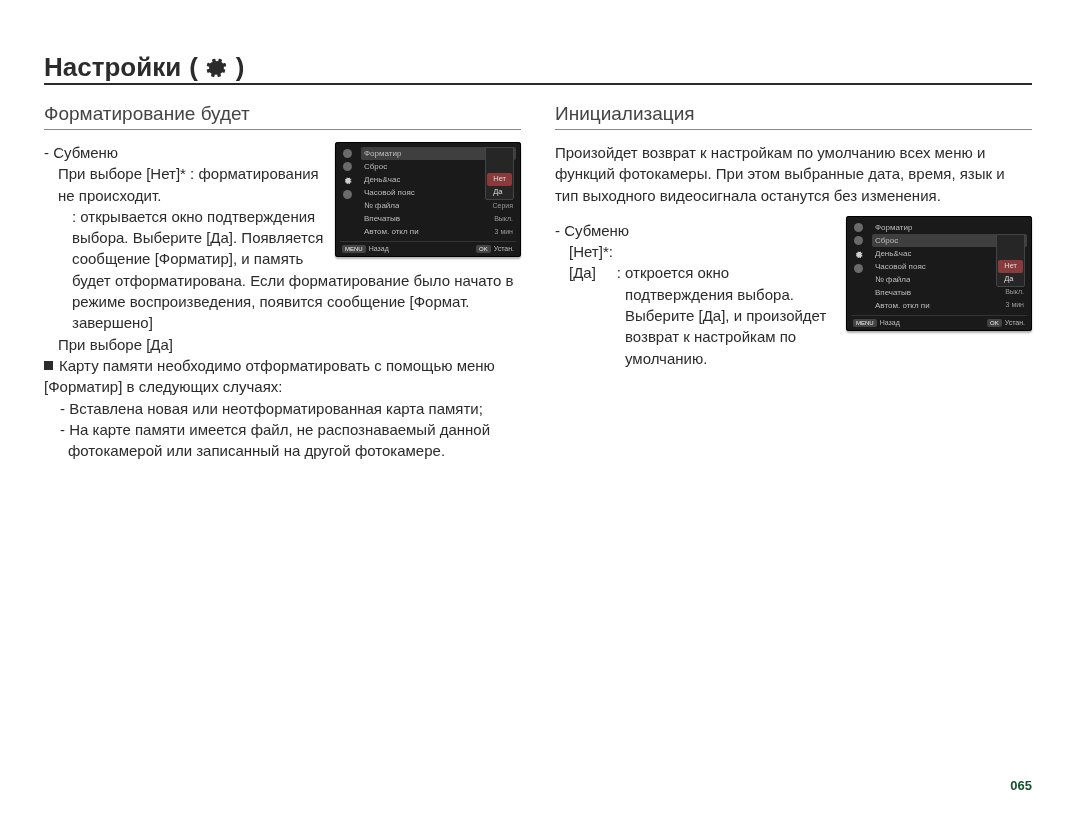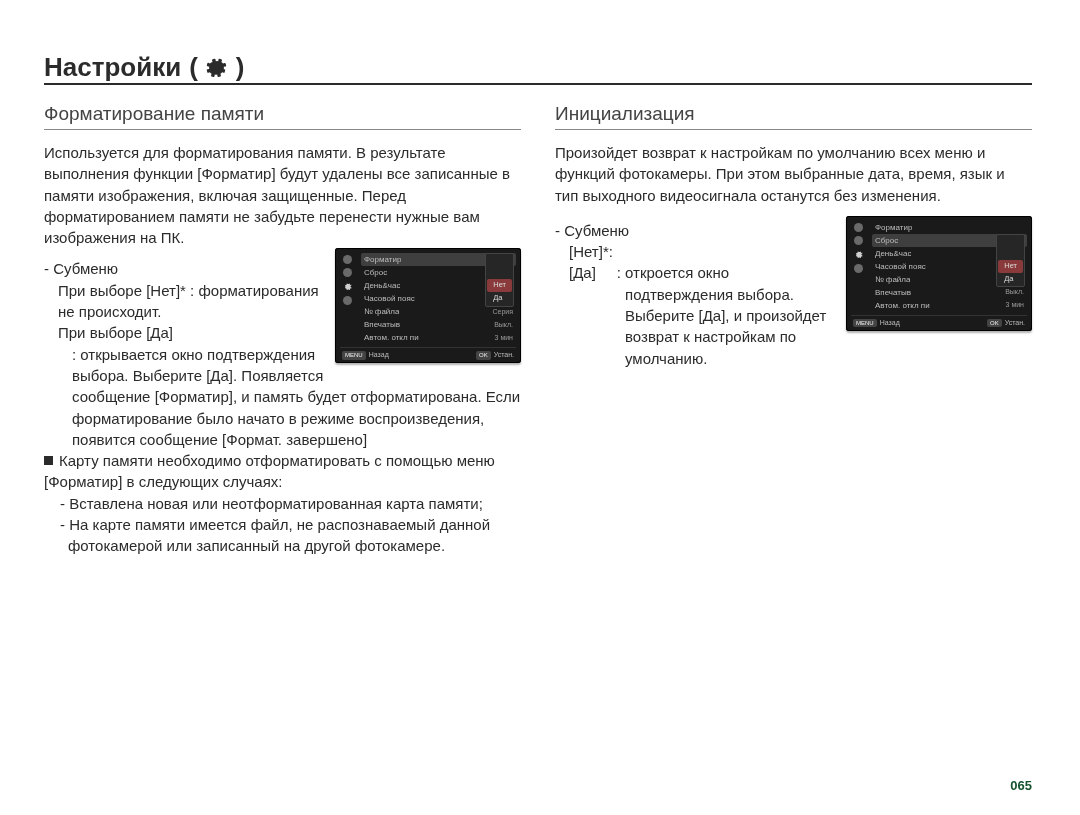--- a/index.html
+++ b/index.html
@@ -64,23 +64,22 @@
       <svg width="22" height="22" viewBox="0 0 24 24">
           <path fill="#2b2b2b" d="M12 8.5A3.5 3.5 0 1 0 15.5 12 3.5 3.5 0 0 0 12 8.5Zm9.2 5.1-1.8-.3a7.6 7.6 0 0 0 0-2.6l1.8-.3a1 1 0 0 0 .8-1.2l-.5-1.9a1 1 0 0 0-1.2-.7l-1.7.6a7.7 7.7 0 0 0-1.8-1.8l.6-1.7a1 1 0 0 0-.7-1.2l-1.9-.5a1 1 0 0 0-1.2.8l-.3 1.8a7.6 7.6 0 0 0-2.6 0l-.3-1.8a1 1 0 0 0-1.2-.8l-1.9.5a1 1 0 0 0-.7 1.2l.6 1.7A7.7 7.7 0 0 0 4.3 7l-1.7-.6a1 1 0 0 0-1.2.7l-.5 1.9a1 1 0 0 0 .8 1.2l1.8.3a7.6 7.6 0 0 0 0 2.6l-1.8.3a1 1 0 0 0-.8 1.2l.5 1.9a1 1 0 0 0 1.2.7l1.7-.6a7.7 7.7 0 0 0 1.8 1.8l-.6 1.7a1 1 0 0 0 .7 1.2l1.9.5a1 1 0 0 0 1.2-.8l.3-1.8a7.6 7.6 0 0 0 2.6 0l.3 1.8a1 1 0 0 0 1.2.8l1.9-.5a1 1 0 0 0 .7-1.2l-.6-1.7a7.7 7.7 0 0 0 1.8-1.8l1.7.6a1 1 0 0 0 1.2-.7l.5-1.9a1 1 0 0 0-.8-1.2Z"></path>
         </svg>
     </span>
     <span class="paren">)</span>
   </div>
 
   <div class="cols">
 
     <div class="col">
-      <div class="h2">Форматирование памяти</div>
+      <div class="h2">Форматирование будет</div>
       <div class="body text-flow">
-        <div>Используется для форматирования памяти. В результате выполнения функции [Форматир] будут удалены все записанные в памяти изображения, включая защищенные. Перед форматированием памяти не забудьте перенести нужные вам изображения на ПК.</div>
 
         <div class="lcd-wrap">
           <div class="lcd">
             <div class="lcd-body">
               <div class="lcd-left">
                 <span class="dot"></span>
                 <span class="dot"></span>
                 <span class="mini-gear">
                     <svg width="11" height="11" viewBox="0 0 24 24">
                       <path fill="#cfcfcf" d="M12 9a3 3 0 1 0 3 3 3 3 0 0 0-3-3Zm8 4.4-1.4-.2a6 6 0 0 0 0-2.4l1.4-.2.6-2.2-1.4-.4-.5 1.4a6 6 0 0 0-1.7-1.7l.5-1.4-2.1-.8-.6 1.3a6 6 0 0 0-2.4 0L12 5.5l-2.2.6.4 1.4a6 6 0 0 0-1.7 1.7l-1.4-.5-.8 2.1 1.3.6a6 6 0 0 0 0 2.4l-1.3.6.8 2.1 1.4-.5a6 6 0 0 0 1.7 1.7l-.4 1.4 2.2.6.6-1.3a6 6 0 0 0 2.4 0l.6 1.3 2.1-.8-.5-1.4a6 6 0 0 0 1.7-1.7l1.4.5.4-1.4Z"></path>
@@ -133,22 +132,22 @@
                   <span>Устан.</span>
                 </span>
             </div>
           </div>
         </div>
 
         <div class="sub-label">- Субменю</div>
         <div class="indent">
           <span>При выборе [Нет]*</span><span> : </span><span>форматирования не происходит.</span>
         </div>
+        <div class="indent" style="padding-left:28px;">: открывается окно подтверждения выбора. Выберите [Да]. Появляется сообщение [Форматир], и память будет отформатирована. Если форматирование было начато в режиме воспроизведения, появится сообщение [Формат. завершено]</div>
         <div class="indent">При выборе [Да]</div>
-        <div class="indent" style="padding-left:28px;">: открывается окно подтверждения выбора. Выберите [Да]. Появляется сообщение [Форматир], и память будет отформатирована. Если форматирование было начато в режиме воспроизведения, появится сообщение [Формат. завершено]</div>
 
         <div class="bullet-block">
           <div><span class="sq"></span><span>Карту памяти необходимо отформатировать с помощью меню [Форматир] в следующих случаях:</span></div>
           <div class="hy">- Вставлена новая или неотформатированная карта памяти;</div>
           <div class="hy">- На карте памяти имеется файл, не распознаваемый данной фотокамерой или записанный на другой фотокамере.</div>
         </div>
       </div>
     </div>
 
     <div class="col col-r">

